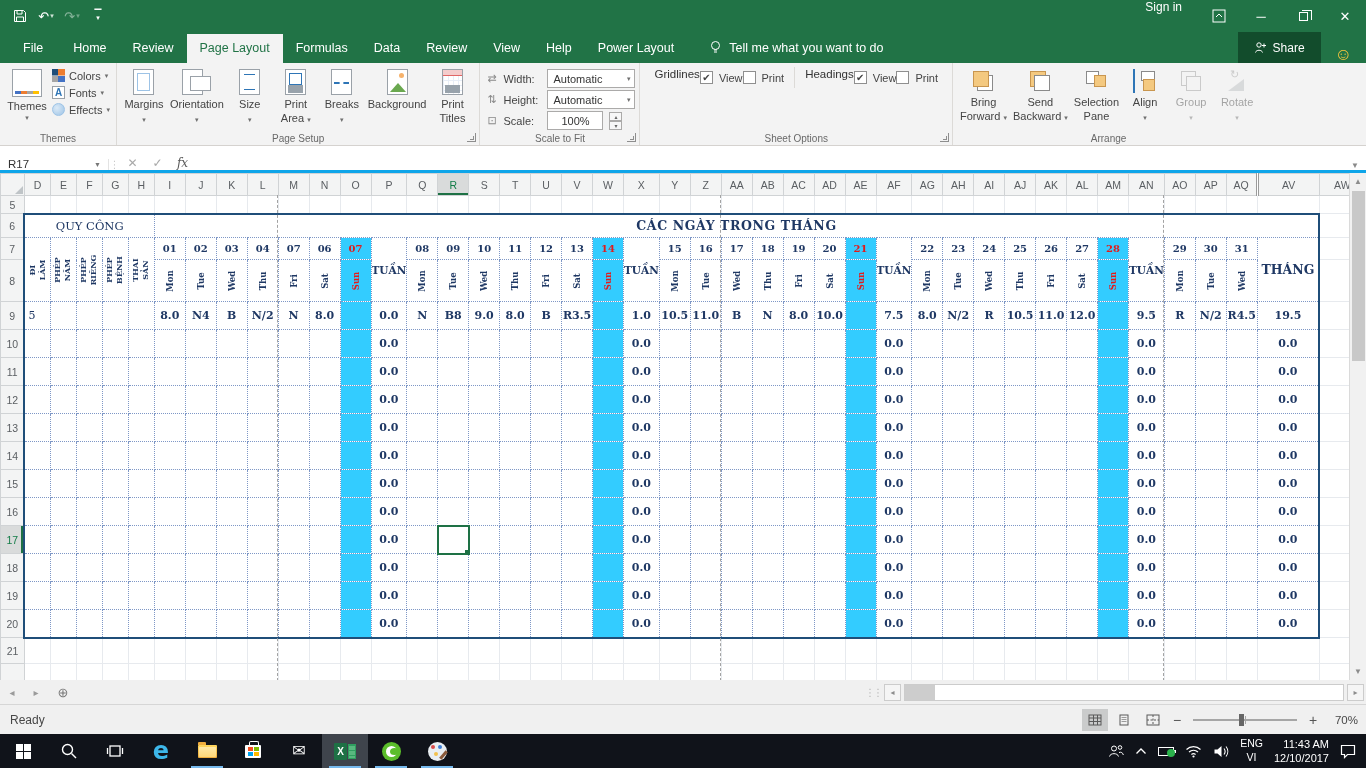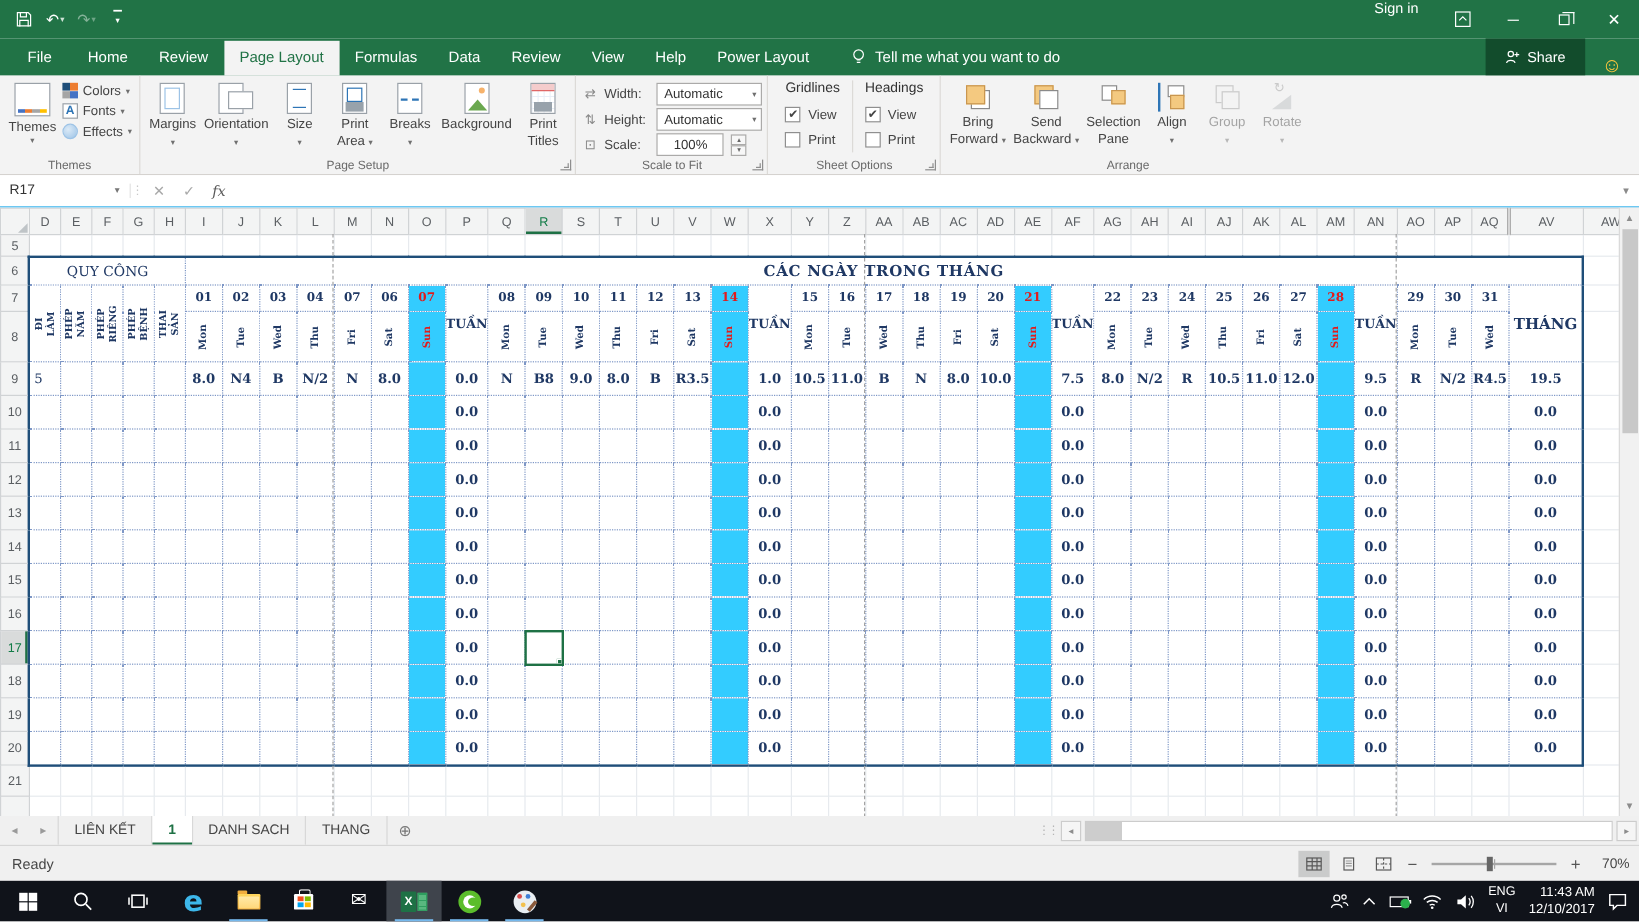--- a/index.html
+++ b/index.html
@@ -82,28 +82,28 @@
 .sfrows{display:flex;flex-direction:column;justify-content:flex-start;padding-top:2px}
 .sfrow{display:flex;align-items:center;gap:4px;font-size:11px;color:#444;height:21px}
 .sficon{color:#8a8a8a;font-size:11px;width:15px;text-align:center}
 .sflbl{width:40px}
 .dd{width:88px;height:19px;border:1px solid #abaaa9;background:#fff;display:flex;align-items:center;justify-content:space-between;padding:0 4px 0 5px;font-size:11px;color:#333}
 .spinfield{width:56px;height:19px;border:1px solid #abaaa9;background:#fff;display:flex;align-items:center;justify-content:center;font-size:11px;color:#333}
 .spinner{display:flex;flex-direction:column;margin-left:2px}
 .spinner span{width:13px;height:9px;border:1px solid #abaaa9;background:#f7f7f7;font-size:6px;color:#666;display:flex;align-items:center;justify-content:center}
 
 .socols{display:flex;padding-top:1px}
-.socol{display:flex;flex-direction:column;padding:0 10px;font-size:11px;color:#444}
+.socol{display:flex;flex-direction:row;padding:0 10px;font-size:11px;color:#444}
 .socol+.socol{border-left:1px solid #dcdad7}
 .sotitle{font-size:11.5px;color:#333;margin:1px 0 5px}
 .sorow{display:flex;align-items:center;gap:6px;height:21px}
 .cb{width:13px;height:13px;border:1px solid #8f8f8f;background:#fff;display:flex;align-items:center;justify-content:center;font-size:10px;color:#444;line-height:1}
 
 
-#fbar{height:27px;background:#fff;border-bottom:1px solid #0ea5e9;display:flex;align-items:center;flex:0 0 auto}
+#fbar{height:27px;background:#fff;border-bottom:3px solid #0ea5e9;display:flex;align-items:flex-end;flex:0 0 auto}
 #namebox{width:108px;display:flex;align-items:center;padding-left:8px;font-size:11.5px;color:#333}
 #namebox .nbcrt{margin-left:auto;padding:0 7px;color:#777;font-size:7px}
 .fdots{width:12px;color:#c9c9c9;display:flex;align-items:center;justify-content:center;font-size:10px;border-left:1px solid #e3e3e3}
 .fbtn{width:25px;display:flex;align-items:center;justify-content:center;color:#a8a8a8;font-size:12px}
 .fx{font-family:"DejaVu Serif",serif;font-style:italic;color:#595959;font-size:12px}
 #finput{flex:1;border-left:1px solid #e3e3e3}
 .fchev{width:22px;display:flex;align-items:center;justify-content:center;color:#8a8a8a;font-size:8px}
 
 
 #gridArea{position:relative;height:507px;background:#fff;overflow:hidden;flex:0 0 auto}
@@ -1379,26 +1379,20 @@
       <div class="sbtn">▼</div>
     </div>
   <div class="pbline" style="left: 277px; top: 22px; height: 486px;"></div>
       <div class="pbline" style="left: 720px; top: 22px; height: 486px;"></div>
       <div class="pbline" style="left: 1163px; top: 22px; height: 486px;"></div>
     </div>
 
   <div id="tabrow">
     <div class="tnav">◂</div>
     <div class="tnav">▸</div>
-    <div id="sheetTabs" style="display:flex;align-items:stretch">
-        <div class="stab">LIÊN KẾT</div>
-        <div class="stab act">1</div>
-        <div class="stab">DANH SACH</div>
-        <div class="stab">THANG</div>
-      </div>
     <div class="addsheet">⊕</div>
     <div class="hscrollwrap">
       <span class="hdots">⋮⋮</span>
       <div class="hbtn">◂</div>
       <div class="htrack">
           <div class="hthumb"></div>
         </div>
       <div class="hbtn">▸</div>
     </div>
   </div>

